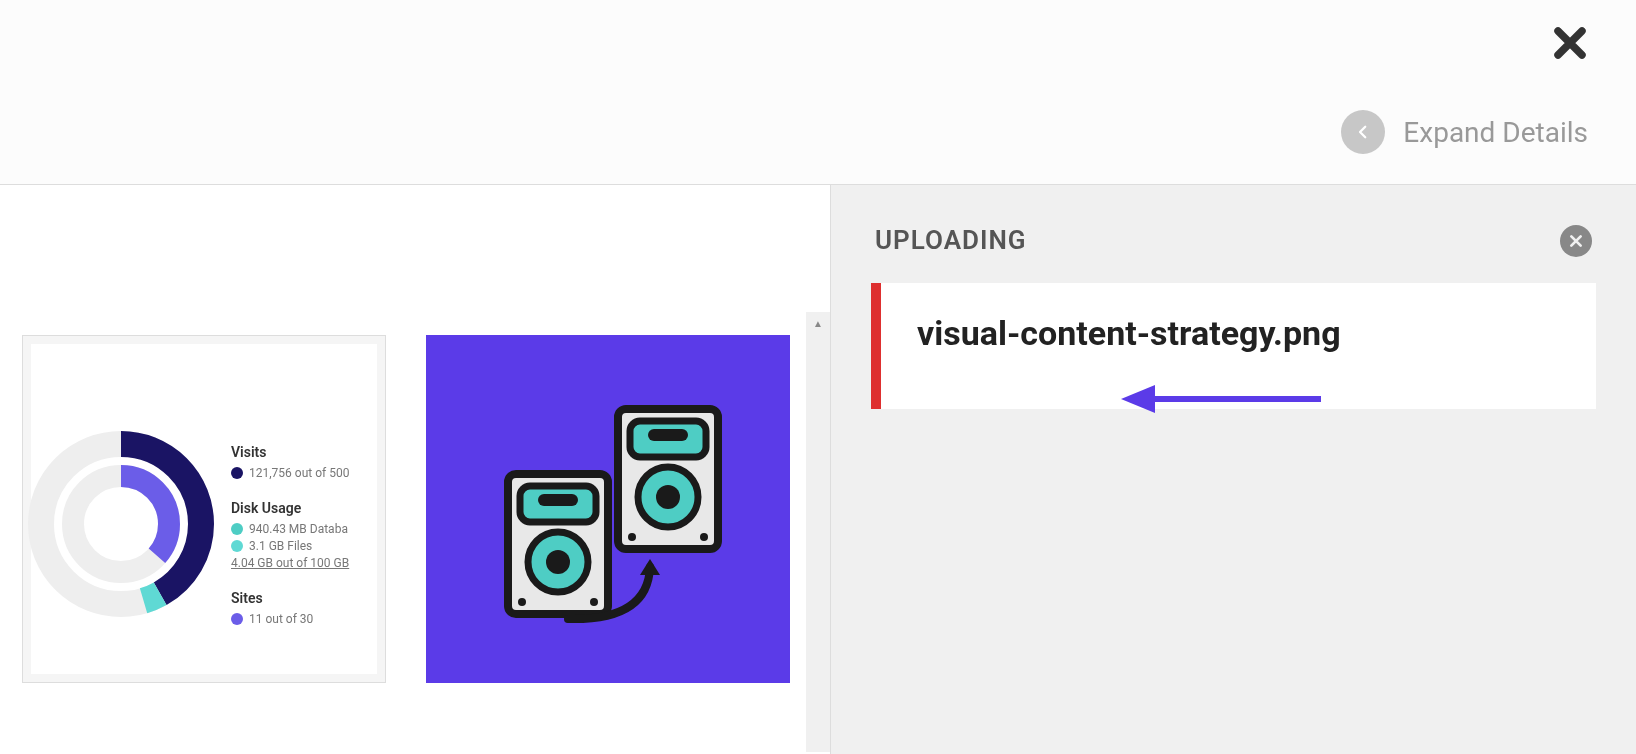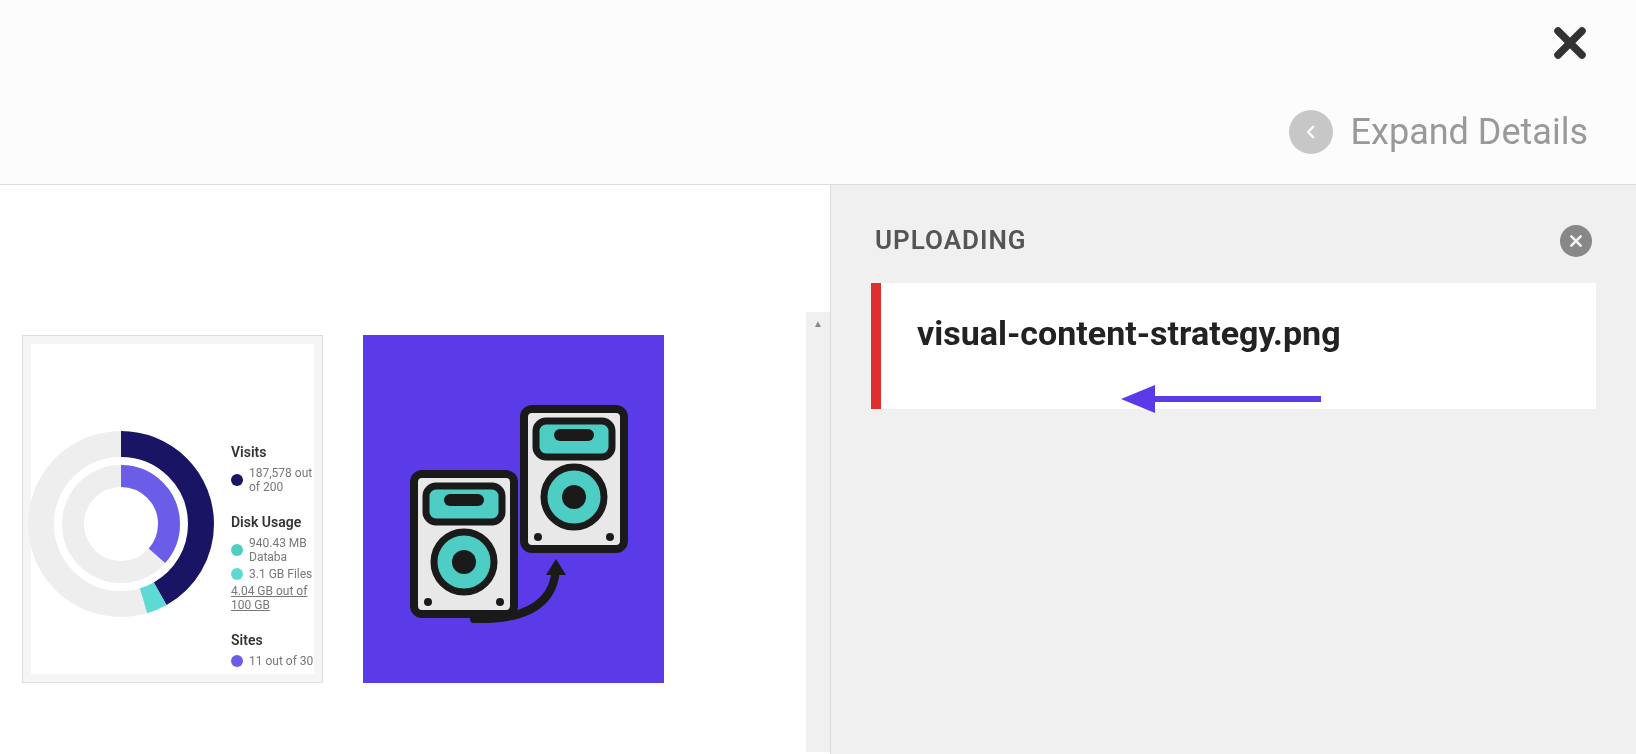--- a/index.html
+++ b/index.html
@@ -47,21 +47,21 @@
       display: flex;
       align-items: center;
       justify-content: center;
       color: #fff;
     }
     .expand-btn-circle svg {
       width: 18px;
       height: 18px;
     }
     .expand-label {
-      font-size: 36px;
+      font-size: 28px;
       color: #999;
     }
     .main {
       display: flex;
       height: calc(754px - 185px);
     }
     .left-panel {
       width: 830px;
       background: #fff;
       position: relative;
@@ -80,21 +80,21 @@
       background: #fff;
     }
     .thumbs {
       position: absolute;
       top: 150px;
       left: 22px;
       display: flex;
       gap: 40px;
     }
     .thumb {
-      width: 301px;
+      width: 364px;
       height: 348px;
       border: 1px solid #ddd;
       cursor: pointer;
       position: relative;
       overflow: hidden;
     }
     .thumb1 {
       background: #f5f5f5;
       padding: 8px;
     }
@@ -253,21 +253,21 @@
               <circle cx="100" cy="100" r="80" fill="none" stroke="#5fd9d4" stroke-width="26" stroke-dasharray="18 502" stroke-dashoffset="-210" transform="rotate(-90 100 100)"></circle>
               <circle cx="100" cy="100" r="48" fill="none" stroke="#eee" stroke-width="22"></circle>
               <circle cx="100" cy="100" r="48" fill="none" stroke="#6b5de8" stroke-width="22" stroke-dasharray="110 302" transform="rotate(-90 100 100)"></circle>
             </svg>
           </div>
           <div class="stats">
             <div class="stat-group">
               <div class="stat-title">Visits</div>
               <div class="stat-line">
                   <span class="dot dot-dark"></span>
-                  <span>187,578 out of 200</span>
+                  <span>121,756 out of 500</span>
                 </div>
             </div>
             <div class="stat-group">
               <div class="stat-title">Disk Usage</div>
               <div class="stat-line">
                   <span class="dot dot-teal"></span>
                   <span>940.43 MB Databa</span>
                 </div>
               <div class="stat-line">
                   <span class="dot dot-cyan"></span>

